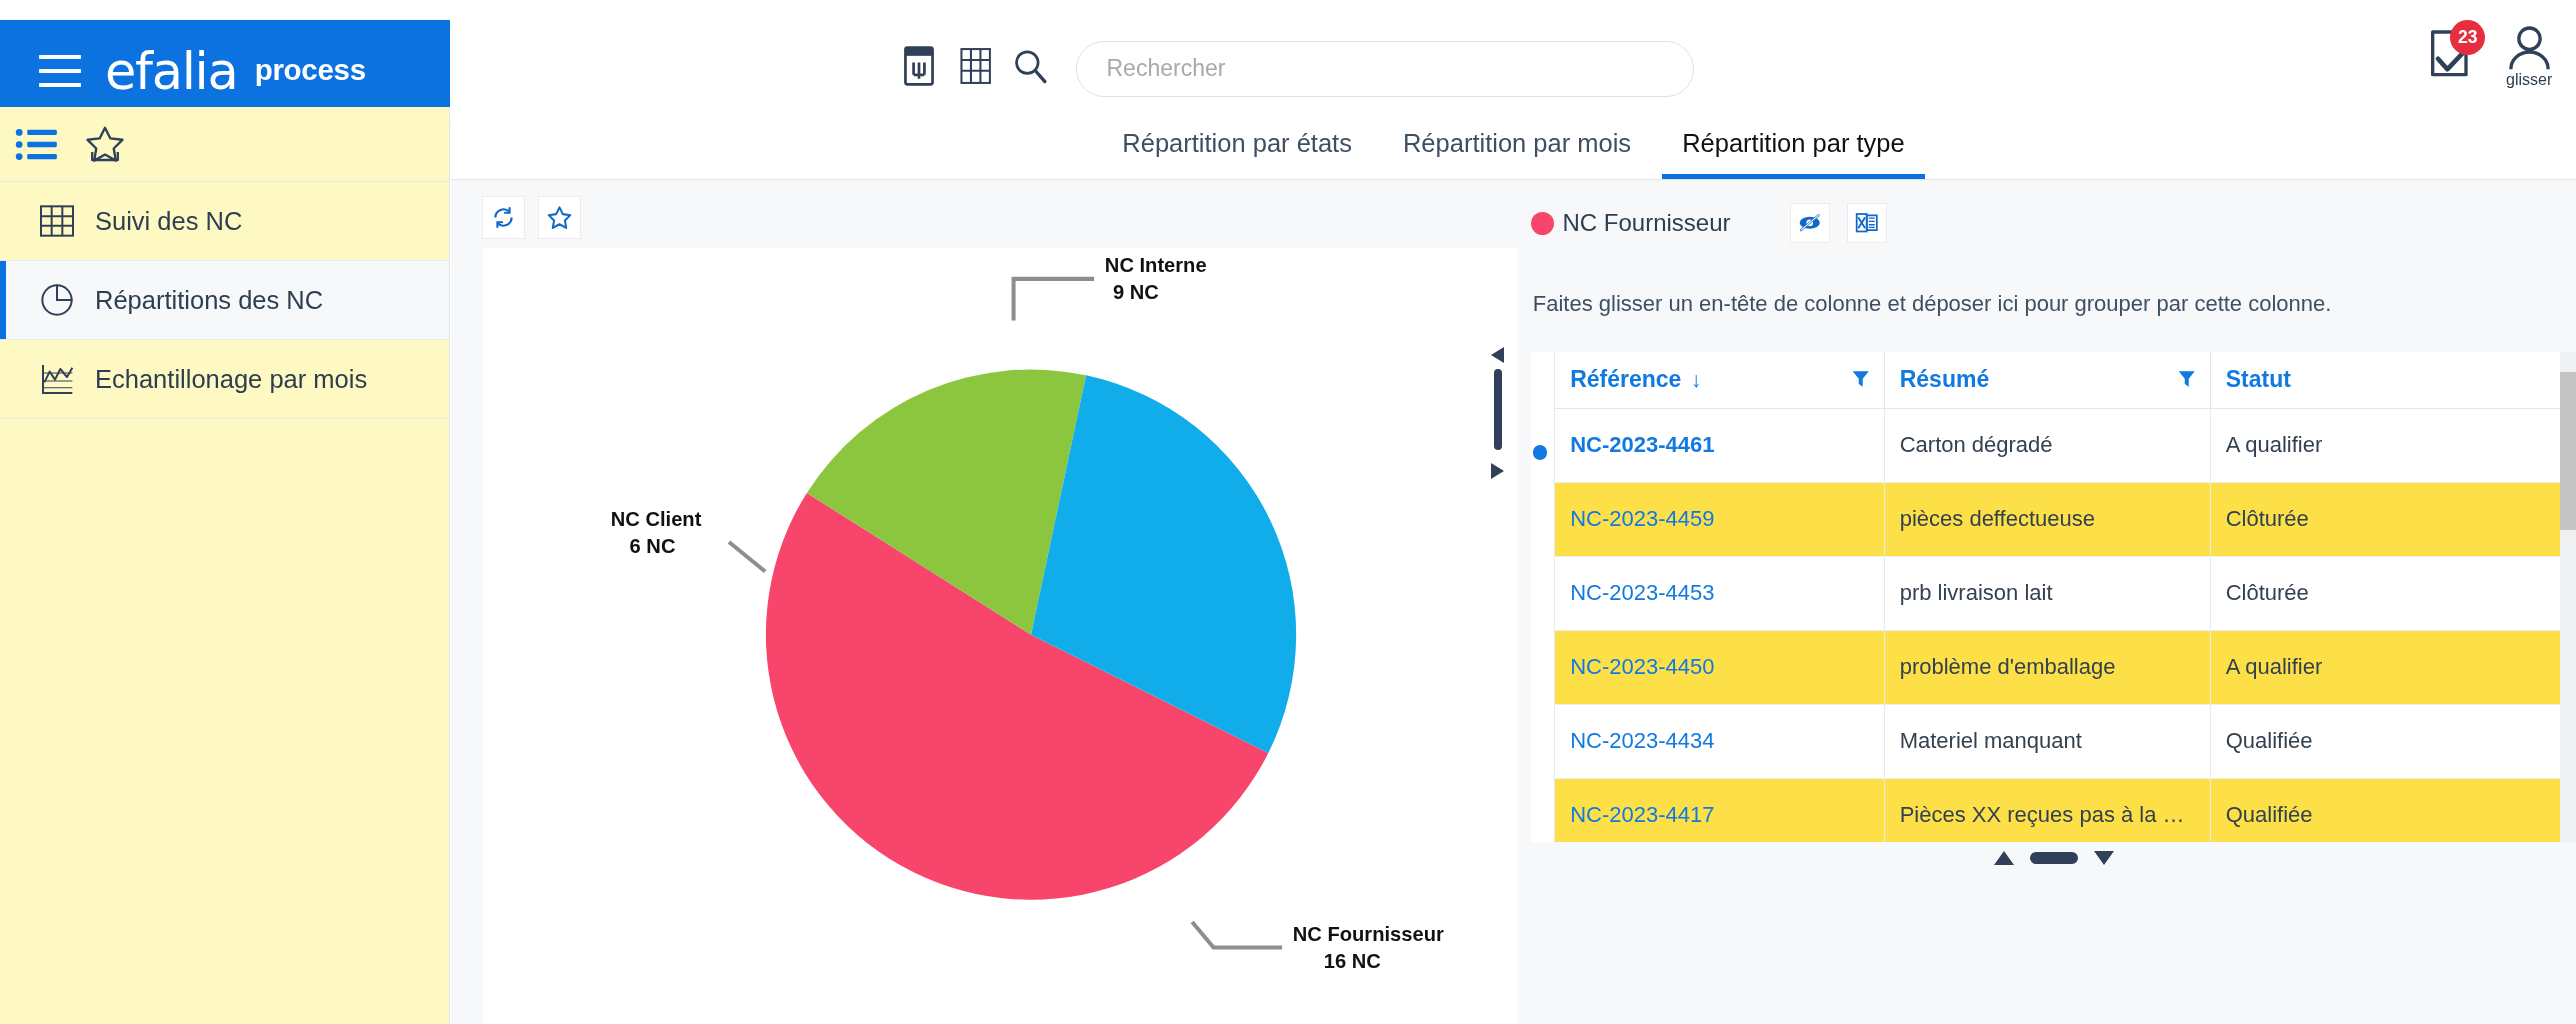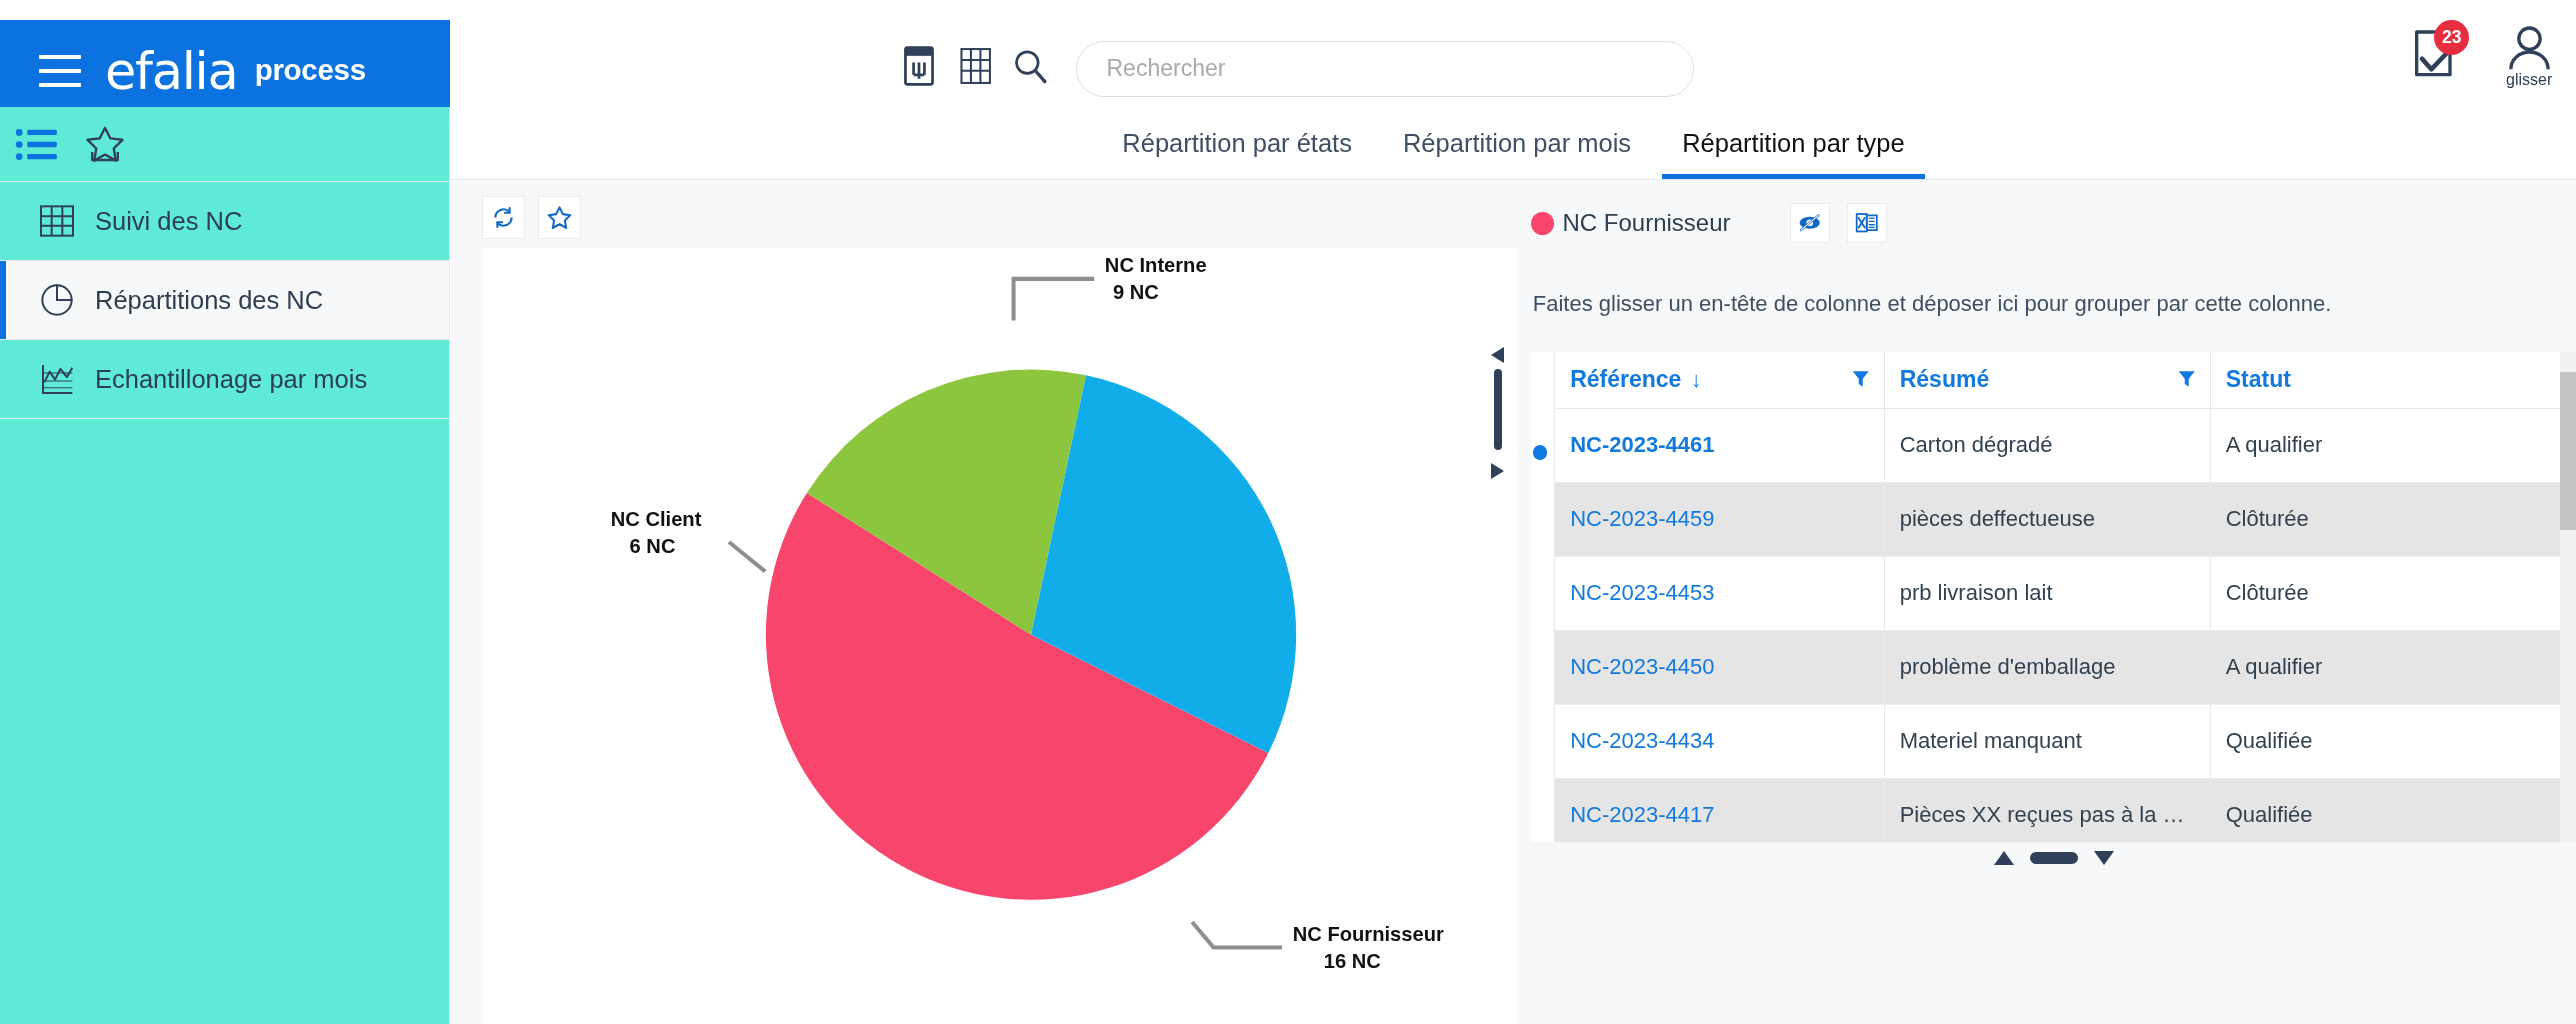--- a/index.html
+++ b/index.html
@@ -54,35 +54,35 @@
     background: #fff;
     display:flex; align-items:center; padding-left: 29.5px;
   }
   .search-input {
     border:none; outline:none; width: 100%; height: 100%;
     font-size: 23px; color:#404040; background:transparent;
     font-family:"Liberation Sans", sans-serif;
   }
   .search-input::placeholder { color:#a9a9a9; }
 
-  .user-area { position:absolute; right: 14.8px; top: 9.4px; display:flex; align-items:flex-start; gap: 36px; }
+  .user-area { position:absolute; right: 14.8px; top: 9.4px; display:flex; align-items:flex-start; gap: 20px; }
   .notif { position:relative; width: 54px; height: 60px; cursor:pointer; }
   .badge {
     position:absolute; right: -8px; top: -4px;
     width: 35px; height: 35px; border-radius: 50%;
     background:#e62e3f; color:#fff; font-size: 17.5px; font-weight:700;
     display:flex; align-items:center; justify-content:center;
   }
   .avatar-wrap { display:flex; flex-direction:column; align-items:center; width: 64px; }
   .avatar-name { font-size: 16px; color:#2c3e50; margin-top: -1.3px; }
 
   
   .sidebar {
     position:absolute; left:0; top:107px; width: 450px; height: 917px;
-    background: #5eead4; border-right: 1.3px solid #e3e6ea;
+    background: #fef9c3; border-right: 1.3px solid #e3e6ea;
   }
   .sb-toolbar {
     height: 75px; border-bottom: 1.3px solid #e3e6ea;
     display:flex; align-items:center; gap: 27px; padding-left: 14.8px;
   }
   .sb-tool { width: 42px; height: 42px; cursor:pointer; display:flex; align-items:center; justify-content:center;}
   .sb-item {
     height: 79px; display:flex; align-items:center; gap: 20px;
     padding-left: 39px; border-bottom: 1.3px solid #e9ecef;
     cursor:pointer; position:relative; font-size: 25.5px; color:#2c3e50;
@@ -159,21 +159,21 @@
   }
   .th-inner { display:flex; align-items:center; justify-content:space-between; }
   .sort-arrow { font-size: 21.5px; margin-left: 9.4px; font-weight:400; }
   .funnel { width: 17.5px; height: 20px; }
   table.grid td {
     height: 74px; border-right: 1.3px solid #e8eaed; border-bottom: 1.3px solid #eceef0;
     font-size: 22px; color:#33414f; padding: 0 14.8px;
     white-space: nowrap; overflow:hidden; text-overflow: ellipsis;
   }
   table.grid td.ref { color:#1179e0; cursor:pointer; }
-  tr.alt td { background:#e5e5e5; }
+  tr.alt td { background:#fde047; }
   tr.sel td.ref { font-weight: 700; }
   .row-marker {
     position:absolute; left: 1.3px; width: 14.8px; height: 14.8px; border-radius:50%;
     background:#1179e0;
   }
   .grid-gutter { position:absolute; left:0; top:0; width: 24px; height: 100%; background:#fff; border-right:1.3px solid #e8eaed; }
 
   .vscroll { position:absolute; right: 0; top: 172px; width: 16px; height: 490px; background:#f0f1f2; }
   .vthumb { position:absolute; left:0; top: 20px; width: 16px; height: 158px; background:#c4c4c4; }
 

